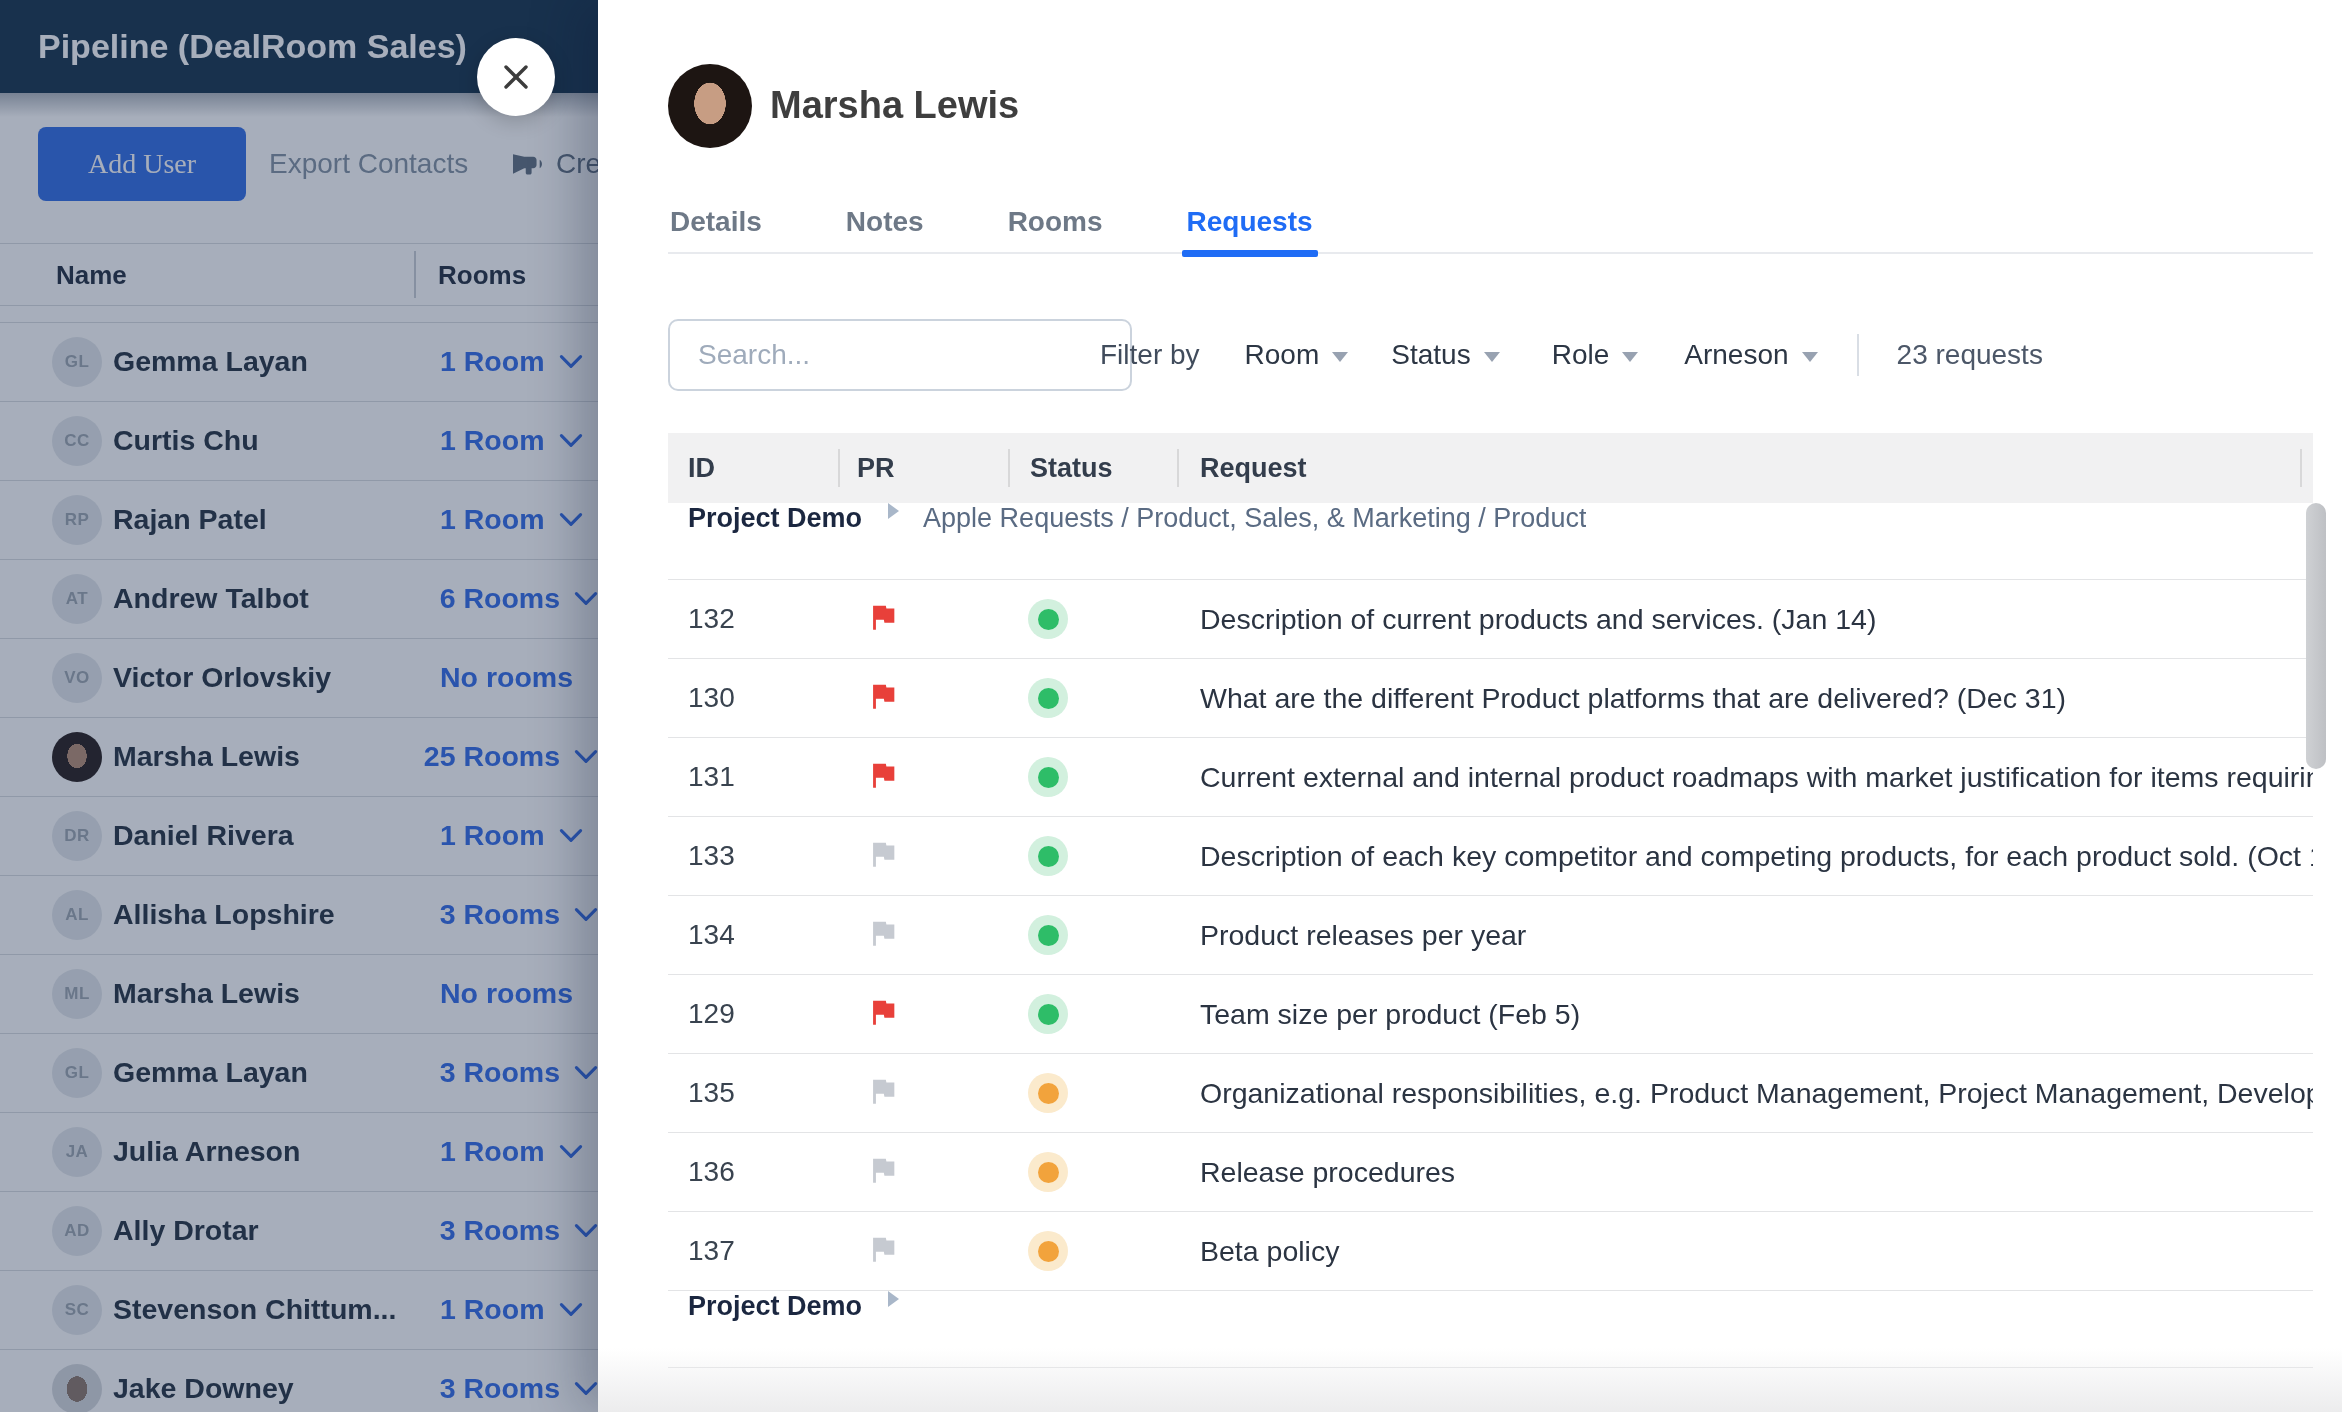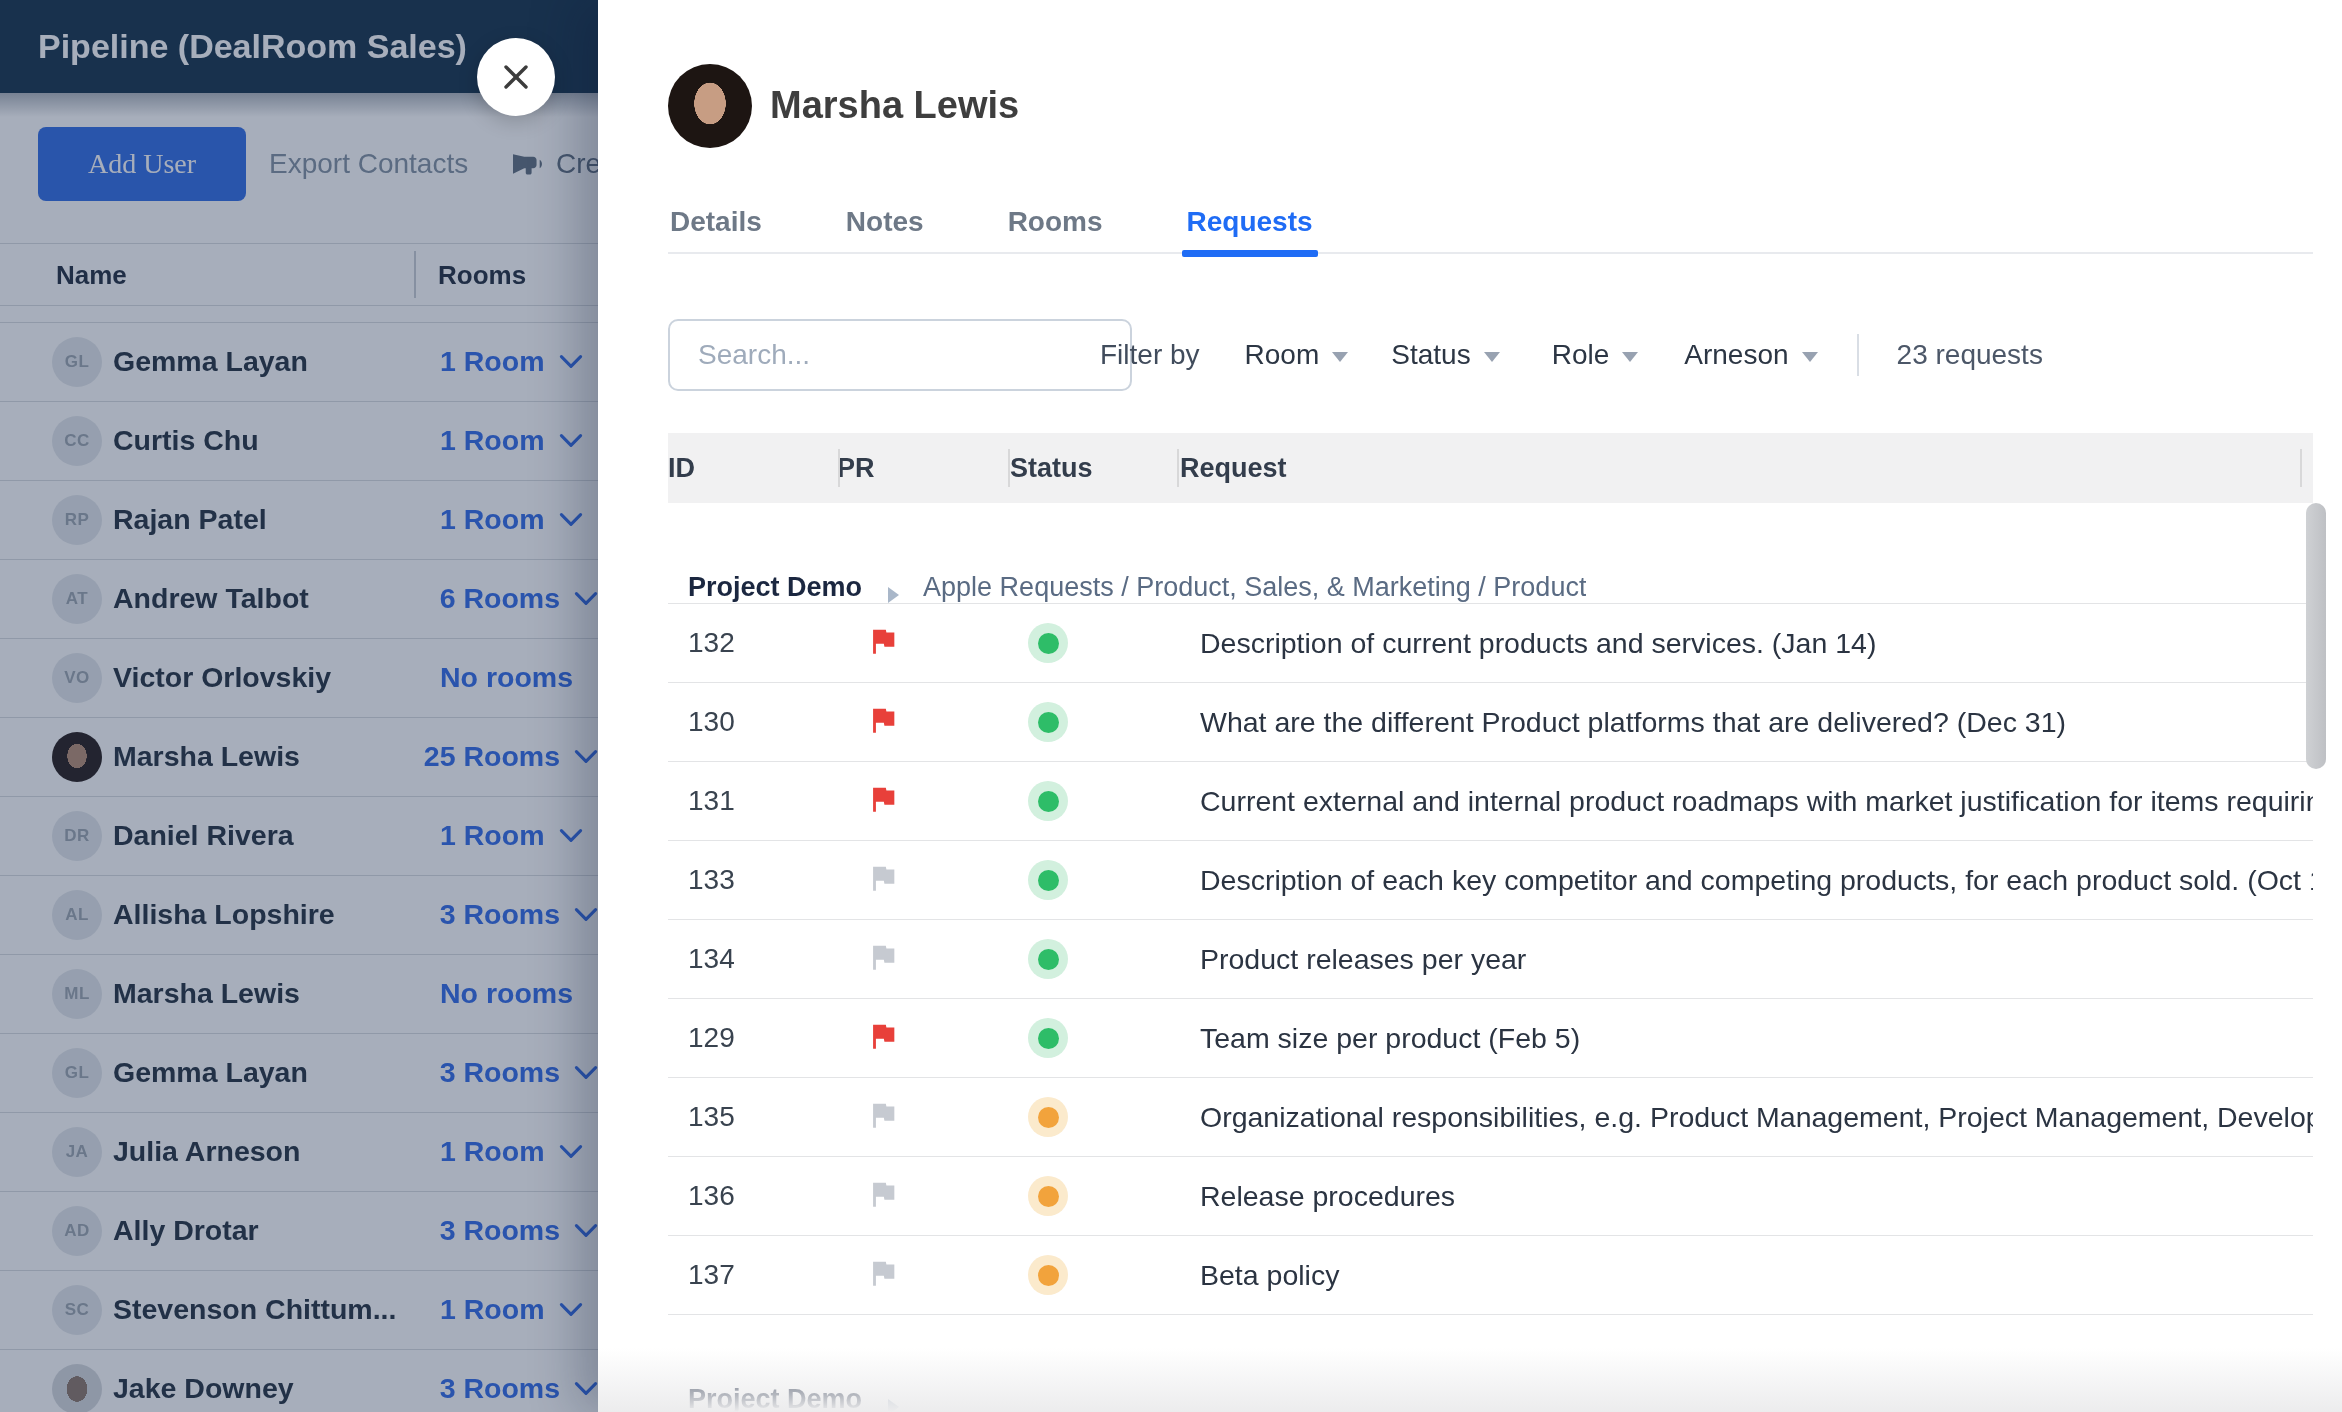--- a/index.html
+++ b/index.html
@@ -67,26 +67,26 @@
   .dd:nth-of-type(1){ margin-left:45px; } .dd:nth-of-type(2){ margin-left:43px; }
   .dd:nth-of-type(3){ margin-left:52px; } .dd:nth-of-type(4){ margin-left:46px; }
   .caret { width:0; height:0; border-left:8px solid transparent; border-right:8px solid transparent;
     border-top:10px solid #98a2b1; margin-left:13px; margin-top:4px; }
   .v-divider { width:2px; height:42px; background:#d9dee5; margin-left:39px; }
   .req-count { font-size:28px; color:#4c5768; margin-left:38px; white-space:nowrap; }
 
   
   .table { position:absolute; left:70px; top:433px; width:1645px; }
   .t-header { position:relative; height:70px; background:#f1f1f2; display:grid;
-    grid-template-columns:169px 151px 169px 1fr; align-items:center; }
+    grid-template-columns:169px 151px 169px 1fr; align-items:center; padding-left:20px; }
   .t-header .h { font-size:27px; font-weight:700; color:#333d4c; }
   .t-header .h.status { margin-left:22px; }
   .t-header .h.request { margin-left:23px; }
   .h-div { position:absolute; top:16px; height:38px; width:2px; background:#d8d8d9; }
-  .group-row { height:101px; border-bottom:1.6px solid #e3e4e6; display:flex; align-items:flex-end; padding-left:20px; }
+  .group-row { height:77px; border-bottom:1.6px solid #e3e4e6; display:flex; align-items:flex-start; padding-left:20px; }
   .g-project { font-size:27px; font-weight:700; color:#1b2740; white-space:nowrap; }
   .g-arrow { width:0; height:0; border-left:11px solid #a9b7c9; border-top:8px solid transparent;
     border-bottom:8px solid transparent; margin-left:26px; }
   .g-path { font-size:27px; color:#5a6b83; margin-left:24px; white-space:nowrap; overflow:hidden; }
   .req-row { height:79px; border-bottom:1.6px solid #e3e4e6; display:grid;
     grid-template-columns:169px 151px 169px 1fr; align-items:center; padding-left:20px; overflow:hidden; }
   .cell-id { font-size:28px; color:#39434f; }
   .flag { width:34px; height:34px; margin-left:9px; }
   .flag-red { fill:#e8403a; }
   .flag-gray { fill:#c6cad1; }

